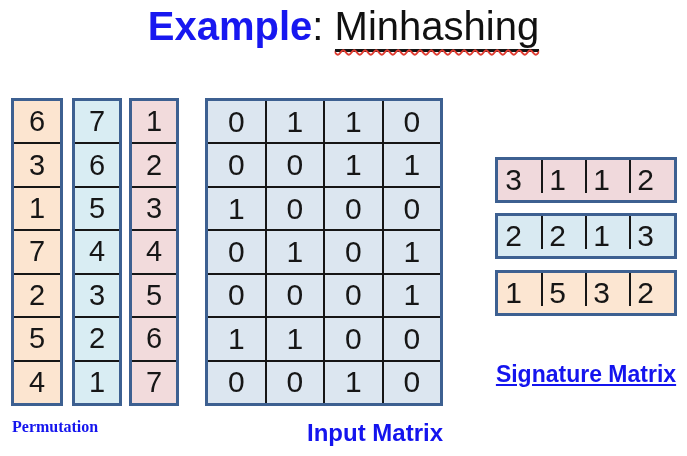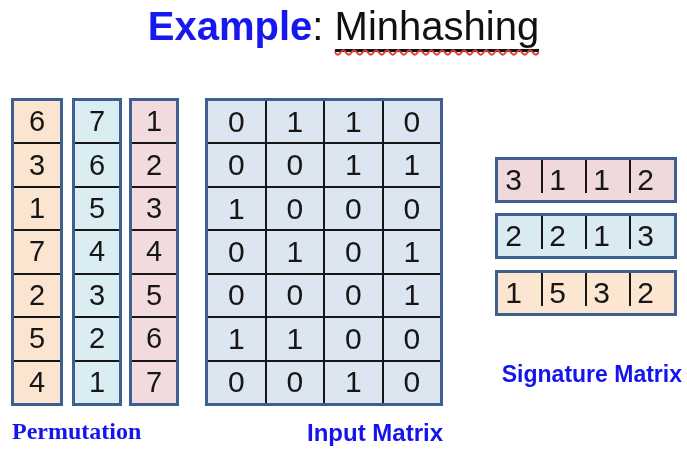--- a/index.html
+++ b/index.html
@@ -34,24 +34,24 @@
   
   .sig-row{position:absolute;left:495px;width:182px;height:46px;
            box-sizing:border-box;border:3px solid var(--border);display:flex;}
   .sig-cell{flex:1;position:relative;display:flex;align-items:center;justify-content:center;
             padding-right:13px;box-sizing:border-box;font-size:30px;color:#161616;}
   .sig-cell .vline{position:absolute;right:-1px;top:0;width:2px;height:82%;
                    background:#161616;}
 
   
   .label{position:absolute;font-weight:700;color:var(--label-blue);}
-  .label-perm{left:12px;top:418px;font-size:24px;
+  .label-perm{left:12px;top:418px;font-size:16px;
               font-family:"Liberation Serif",serif;}
   .label-input{left:205px;top:419px;width:238px;text-align:right;font-size:24px;}
-  .label-sig{left:490px;top:361px;width:192px;text-align:right;font-size:23px;}
+  .label-sig{left:490px;top:361px;width:192px;text-align:center;font-size:23px;text-decoration:underline;}
 </style>
 </head>
 <body>
 
 <div class="slide" style="--border: #3d6091; --label-blue: #1414ee;">
 
   <h1 class="title"><span class="t-example" style="color: rgb(23, 23, 240);">Example</span><span>: </span><span class="t-subject"><span class="squig">Minhashing</span></span></h1>
 
   <div id="perm-columns">
       <div class="perm-col" style="left: 11px; width: 52px; background: rgb(252, 229, 208);">

